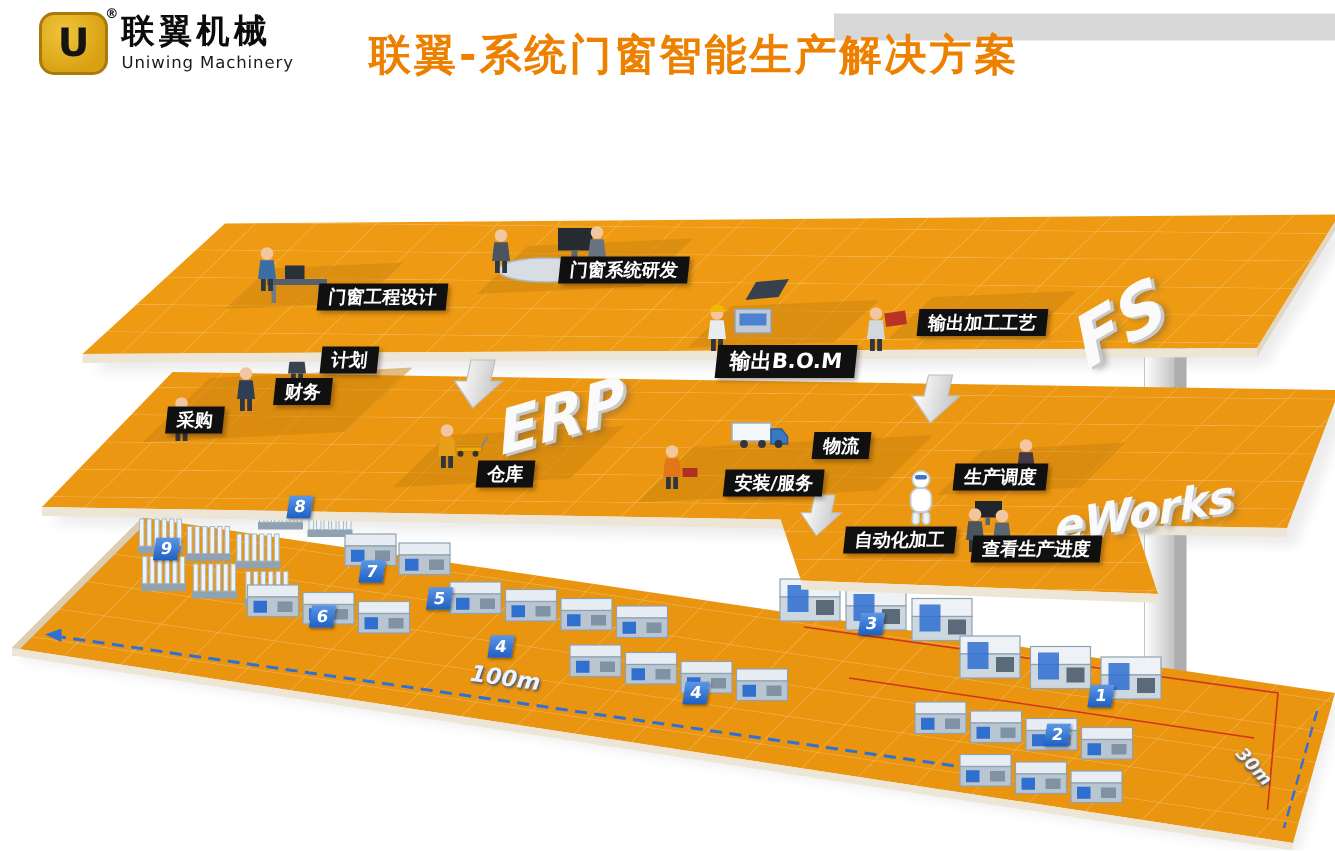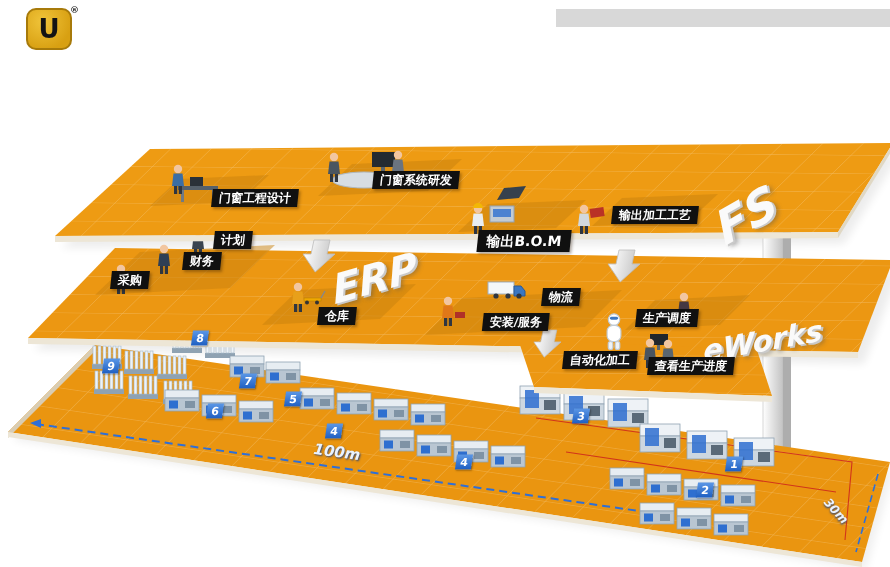--- a/index.html
+++ b/index.html
@@ -52,21 +52,26 @@
 
 <div class="page">
 
   <div class="header">
     <div class="header-bar"></div>
     <div class="logo-wrap">
       <div class="logo-glyph">
         <span>U</span>
         <span class="logo-reg">®</span>
       </div>
+      <div class="logo-text">
+        <div class="logo-cn">联翼机械</div>
+        <div class="logo-en">Uniwing Machinery</div>
+      </div>
     </div>
+    <h1 class="title">联翼-系统门窗智能生产解决方案</h1>
   </div>
 
   <div class="scene">
 
     <svg width="890" height="567" viewBox="0 0 890 567">
       <defs>
         <linearGradient id="silver" x1="0" y1="0" x2="1" y2="0">
           <stop offset="0" stop-color="#ffffff"></stop>
             <stop offset="1" stop-color="#c2c2c2"></stop>
         </linearGradient>

